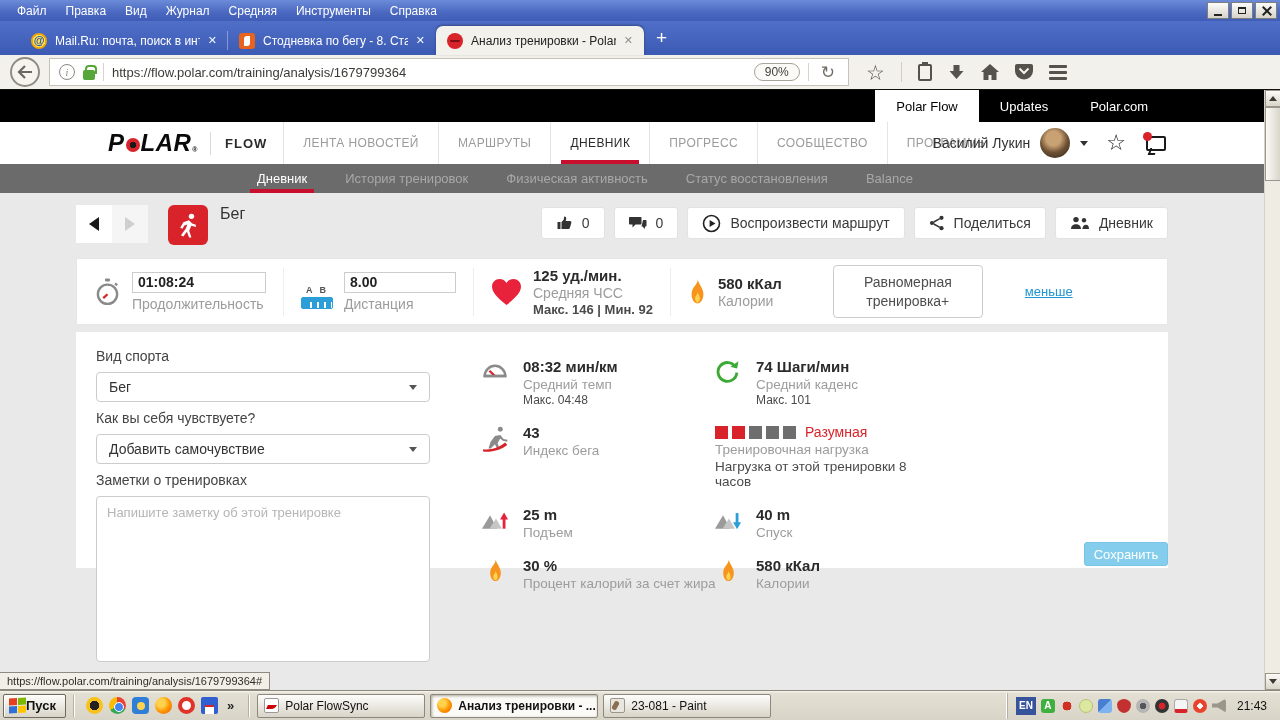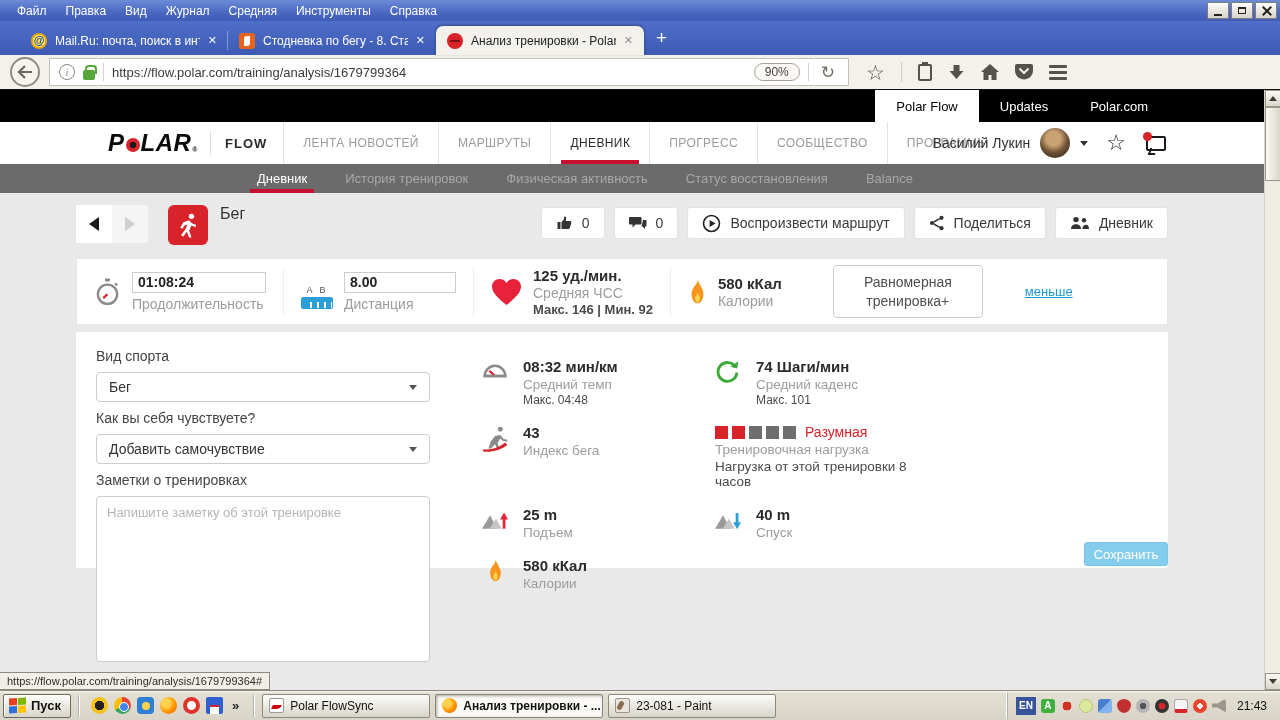--- a/index.html
+++ b/index.html
@@ -115,21 +115,21 @@
     align-items:center; gap:9px; padding:0 14px; font-size:14px; color:#3a3a3a; }
 
   
   .summary-card { position:absolute; top:65px; left:76px; width:1092px; height:67px; background:#fff;
     border:1px solid #e6e6e6; display:flex; align-items:center; }
   .sum-group { display:flex; align-items:center; gap:11px; padding:0 17px; height:48px; }
   .sum-group + .sum-group { border-left:1px solid #eee; }
   .val-input { border:1px solid #ccc; height:21px; font-weight:bold; font-size:14px; color:#222;
     padding:1px 5px; font-family:inherit; }
   .sum-label { font-size:14px; color:#9c9c9c; margin-top:3px; }
-  .dist-icon { display:flex; flex-direction:column; align-items:center; margin-top:10px; }
+  .dist-icon { display:flex; flex-direction:column; align-items:center; margin-top:10px;font-weight:bold; }
   .ab-label { font-size:9px; color:#555; letter-spacing:7px; margin-bottom:2px; padding-left:5px; }
   .ruler { width:32px; height:12px; background:#2d9fd8; border-radius:2px;
     background-image:repeating-linear-gradient(90deg,transparent 0 5.5px,#fff 5.5px 7px); background-position:3px 4px; background-size:100% 8px; background-repeat:no-repeat; border:1px solid #2d9fd8; }
   .sum-val { font-size:15px; font-weight:bold; color:#2b2b2b; }
   .sum-sub { font-size:14px; color:#9c9c9c; margin-top:1px; }
   .sum-minmax { font-size:13px; color:#4a4a4a; margin-top:1px;font-weight:bold; }
   .benefit-box { margin-left:34px; border:1px solid #ccc; border-radius:4px; width:150px; padding:7px 6px;
     text-align:center; font-size:14px; color:#4e4e4e; line-height:1.35; }
   .less-link { margin-left:42px; color:#1e96d0; font-size:13px; text-decoration:underline; }
 
@@ -170,21 +170,21 @@
     background:linear-gradient(90deg,#fbfaf6,#d9d5ca); border:1px solid #9a968c; }
 
   
   .status-tip { position:absolute; left:0; top:672px; height:18px; background:#f1efe8; border:1px solid #8c8a82;
     border-left:none; display:flex; align-items:center; padding:0 7px; font-size:11px; color:#2e2c28; z-index:31; }
 
   
   .taskbar { position:absolute; bottom:0; left:0; right:0; height:30px;
     background:linear-gradient(#f8f6f0 0%,#e3dfd3 8%,#d8d4c7 100%); border-top:1px solid #8c887c;
     display:flex; align-items:center; gap:5px; padding:0 3px; z-index:40; }
-  .start-btn { height:24px; display:flex; align-items:center; gap:5px; padding:0 9px 0 5px;
+  .start-btn { height:24px; display:flex; align-items:center; padding:0 9px 0 5px;
     background:linear-gradient(#fdfdfb,#d8d4c8); border:1px solid #6e6a60; border-radius:2px;
     box-shadow:inset 1px 1px 0 #fff; font-weight:bold; font-size:13px; color:#111; }
   .winflag { width:17px; height:15px; display:grid; grid-template:1fr 1fr / 1fr 1fr; gap:1px; transform:skewY(-4deg); }
   .winflag i:nth-child(1){background:#e43f1f;} .winflag i:nth-child(2){background:#7db700;}
   .winflag i:nth-child(3){background:#2f6fd6;} .winflag i:nth-child(4){background:#ffc300;}
   .tb-sep { width:2px; height:22px; border-left:1px solid #b4b0a4; border-right:1px solid #fff; margin:0 2px; }
   .ql { display:flex; align-items:center; gap:6px; padding:0 4px; }
   .ql-ic { width:17px; height:17px; border-radius:50%; }
   .ql-aimp { background:radial-gradient(circle,#222 0 38%,#f7c21b 39%); }
   .ql-chrome { background:conic-gradient(#ea4335 0 33%,#34a853 0 66%,#fbbc05 0 100%); position:relative; }
@@ -551,20 +551,30 @@
             <div class="stat-label">Спуск</div>
           </div>
         </div>
 
         <div class="stat">
           <div class="stat-icon" style="padding-left:5px"><svg width="17" height="24" viewBox="0 0 16 22">
                 <path d="M8 0c1 4.2-5 6.6-5 12.6C3 17.2 5.2 20.5 8 20.5s5-3.3 5-7.9C13 8 9.5 5.2 8 0z" fill="#f7941e"></path>
                 <path d="M8 10.5c.5 2.6-2 3.1-2 6 0 2 1 3.3 2 3.3s2-1.3 2-3.3c0-2.9-1.5-3.4-2-6z" fill="#ffd34d"></path>
               </svg></div>
           <div>
+            <div class="stat-val">30 %</div>
+            <div class="stat-label" style="width:200px">Процент калорий за счет жира</div>
+          </div>
+        </div>
+        <div class="stat">
+          <div class="stat-icon" style="padding-left:5px"><svg width="17" height="24" viewBox="0 0 16 22">
+                <path d="M8 0c1 4.2-5 6.6-5 12.6C3 17.2 5.2 20.5 8 20.5s5-3.3 5-7.9C13 8 9.5 5.2 8 0z" fill="#f7941e"></path>
+                <path d="M8 10.5c.5 2.6-2 3.1-2 6 0 2 1 3.3 2 3.3s2-1.3 2-3.3c0-2.9-1.5-3.4-2-6z" fill="#ffd34d"></path>
+              </svg></div>
+          <div>
             <div class="stat-val">580 кКал</div>
             <div class="stat-label">Калории</div>
           </div>
         </div>
       </div>
 
       <button class="save-btn">Сохранить</button>
     </div>
   </div>
 </div>

